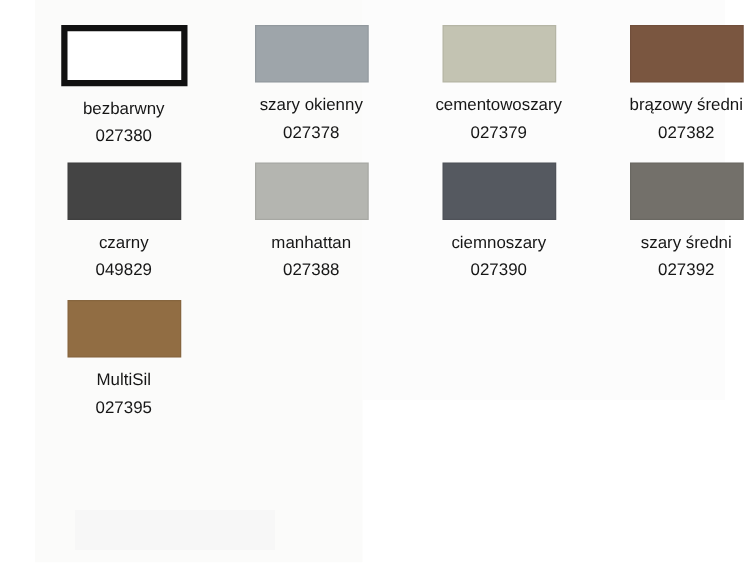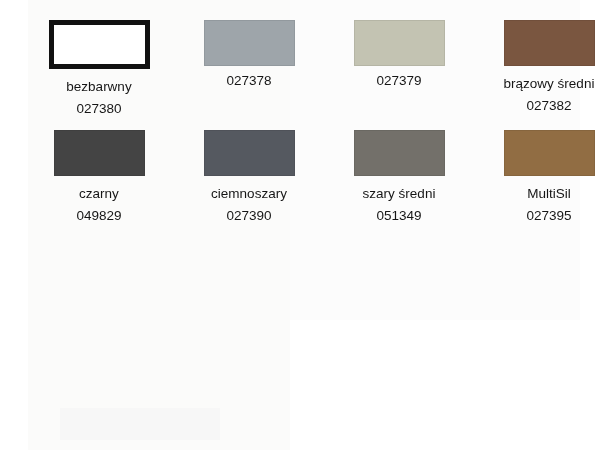--- a/index.html
+++ b/index.html
@@ -84,44 +84,51 @@
 <div class="bg-panel p3"></div>
 
 <div id="swatch-grid">
     <div class="swatch-cell">
       <div class="swatch-chip outlined" style="background: rgb(255, 255, 255); border-color: rgb(17, 17, 17);"></div>
       <div class="swatch-label">bezbarwny</div>
       <div class="swatch-code">027380</div>
     </div>
     <div class="swatch-cell">
       <div class="swatch-chip filled" style="background: rgb(158, 165, 170);"></div>
+      <div class="swatch-label">szary okienny</div>
       <div class="swatch-code">027378</div>
     </div>
     <div class="swatch-cell">
       <div class="swatch-chip filled" style="background: rgb(195, 195, 178);"></div>
+      <div class="swatch-label">cementowoszary</div>
       <div class="swatch-code">027379</div>
     </div>
     <div class="swatch-cell">
       <div class="swatch-chip filled" style="background: rgb(122, 86, 64);"></div>
       <div class="swatch-label">brązowy średni</div>
       <div class="swatch-code">027382</div>
     </div>
     <div class="swatch-cell">
       <div class="swatch-chip filled" style="background: rgb(68, 68, 68);"></div>
       <div class="swatch-label">czarny</div>
       <div class="swatch-code">049829</div>
     </div>
     <div class="swatch-cell">
+      <div class="swatch-chip filled" style="background: rgb(180, 181, 176);"></div>
+      <div class="swatch-label">manhattan</div>
+      <div class="swatch-code">027388</div>
+    </div>
+    <div class="swatch-cell">
       <div class="swatch-chip filled" style="background: rgb(85, 89, 96);"></div>
       <div class="swatch-label">ciemnoszary</div>
       <div class="swatch-code">027390</div>
     </div>
     <div class="swatch-cell">
       <div class="swatch-chip filled" style="background: rgb(115, 112, 106);"></div>
       <div class="swatch-label">szary średni</div>
-      <div class="swatch-code">051349</div>
+      <div class="swatch-code">027392</div>
     </div>
     <div class="swatch-cell">
       <div class="swatch-chip filled" style="background: rgb(145, 109, 67);"></div>
       <div class="swatch-label">MultiSil</div>
       <div class="swatch-code">027395</div>
     </div>
   </div>
 
 </body></html>

